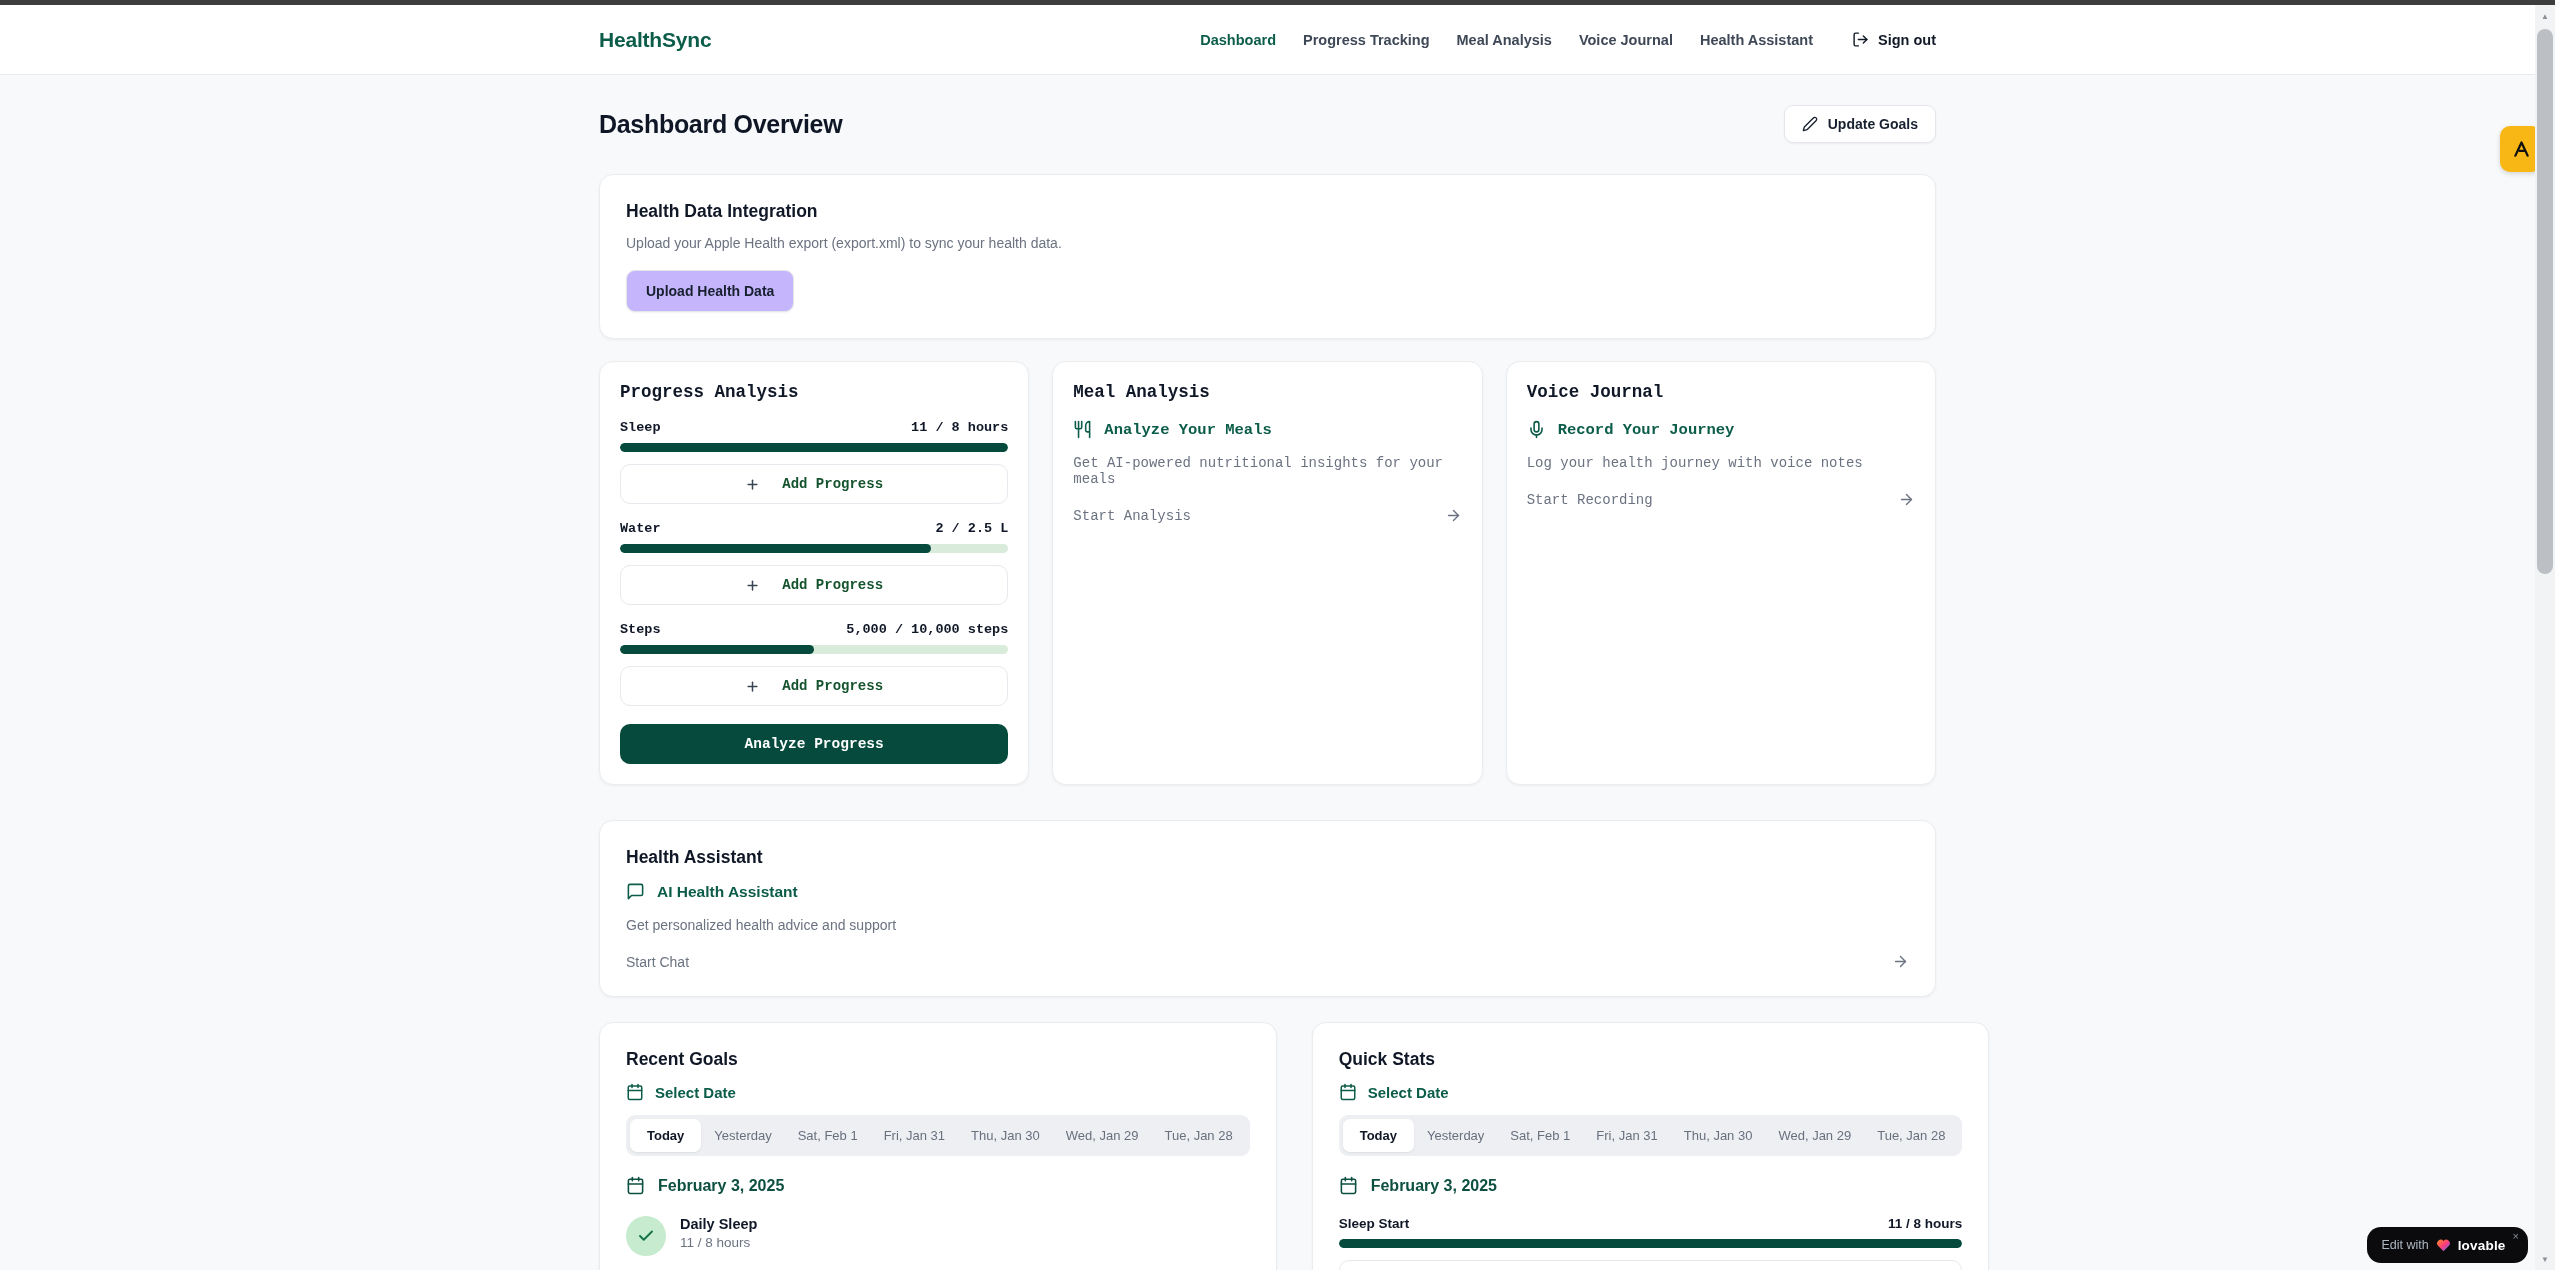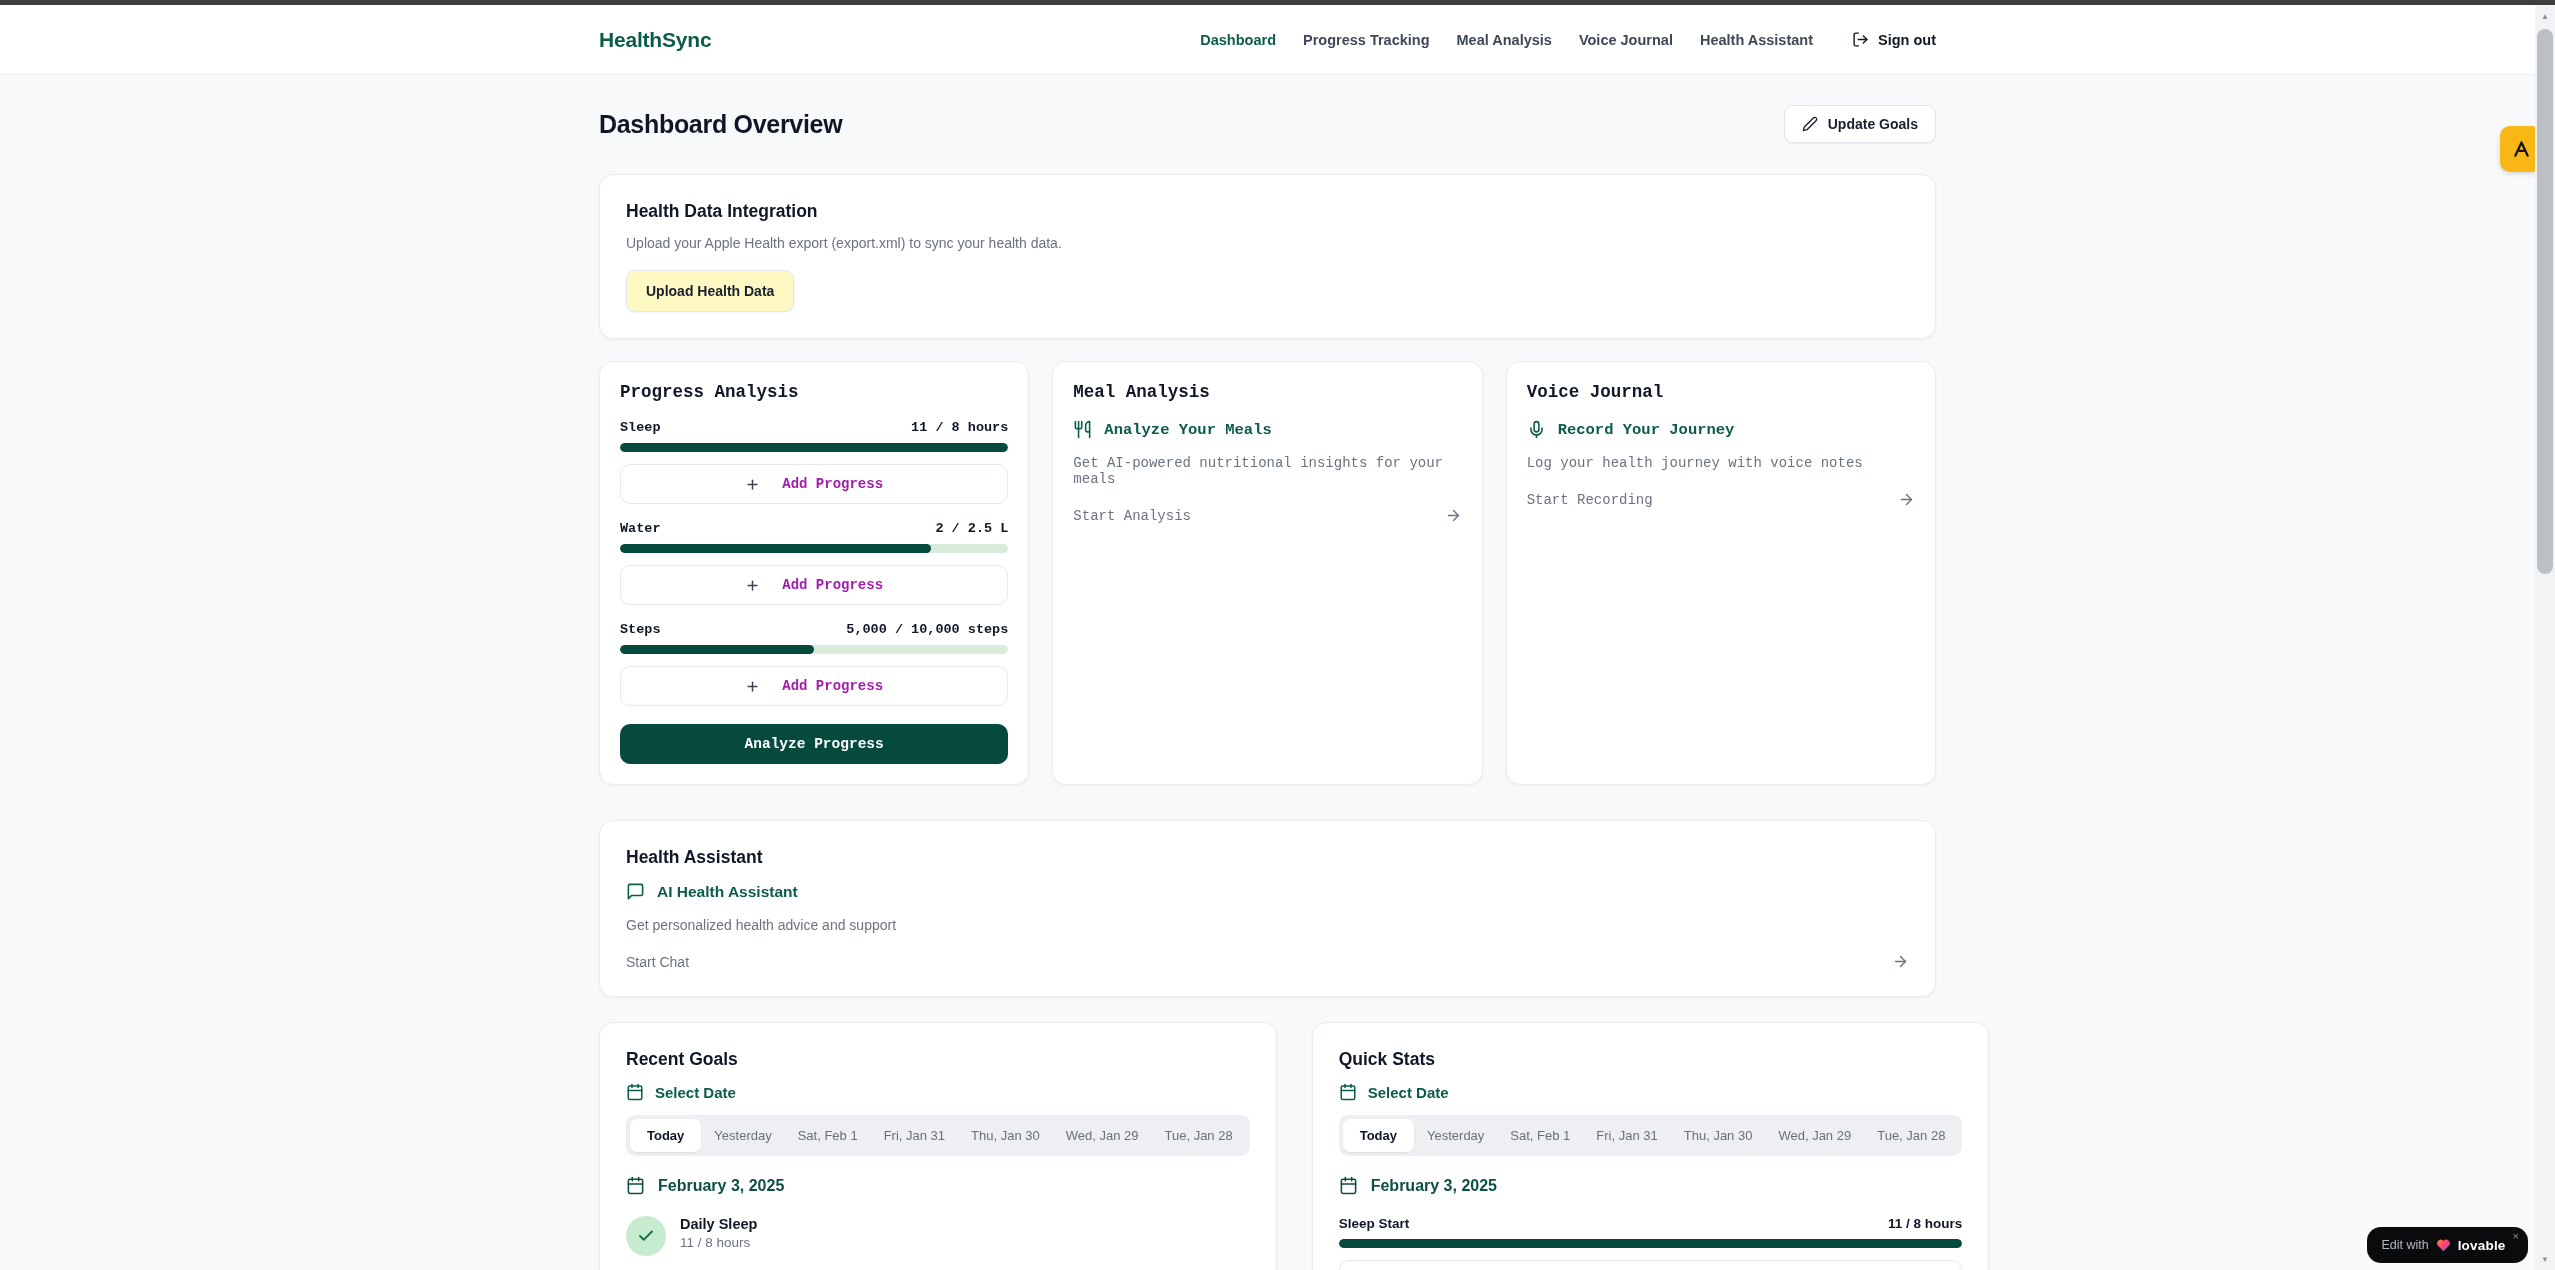--- a/index.html
+++ b/index.html
@@ -34,36 +34,36 @@
 
   .card { background:#fff; border:1px solid #eaedf0; border-radius:14px;
     box-shadow:0 1px 3px rgba(16,24,40,.05); }
   .card-title { font-size:17.5px; font-weight:700; color:#101828; }
   .muted { color:#6b7280; font-size:14px; }
 
   
   .hdi { margin-top:31px; padding:26px; }
   .hdi .card-title { margin-bottom:13px; }
   .hdi .muted { margin-bottom:19px; }
-  .btn-white { background:#fef9c3; border:1px solid #e3e7eb; border-radius:9px;
+  .btn-white { background:#c4b5fd; border:1px solid #e3e7eb; border-radius:9px;
     padding:12px 19px; font-size:14px; font-weight:700; color:#17202e; cursor:pointer;
     box-shadow:0 1px 2px rgba(16,24,40,.05); font-family:inherit; }
 
   
   .grid3 { display:grid; grid-template-columns:1fr 1fr 1fr; gap:23px; margin-top:22px; }
   .grid3 .card { padding:20px;font-family:Liberation Mono, monospace; }
   .grid3 .card-title { margin-bottom:18px; }
 
   .metric-row { display:flex; justify-content:space-between; align-items:center;
     font-size:13.5px; font-weight:700; color:#101828; margin-bottom:8px; }
   .bar { height:9px; border-radius:6px; background:#d9ecdc; overflow:hidden; margin-bottom:12px; }
   .bar-fill { height:100%; background:#054a3d; border-radius:6px; }
   .btn-add { width:100%; height:40px; display:flex; align-items:center; justify-content:center;
     gap:22px; background:#fff; border:1px solid #e6e9ed; border-radius:10px;
-    font-size:14px; font-weight:700; color:#a21caf; cursor:pointer; margin-bottom:17px;
+    font-size:14px; font-weight:700; color:#14532d; cursor:pointer; margin-bottom:17px;
     font-family:inherit;margin-top:8px; }
   .btn-primary { width:100%; height:40px; background:#054a3d; color:#fff; border:none;
     border-radius:10px; font-size:14.5px; font-weight:700; cursor:pointer; margin-top:1px;
     font-family:inherit; }
 
   .feature-link { display:flex; align-items:center; gap:12px; color:#0b5c49;
     font-size:15.5px; font-weight:700; margin-bottom:16px; cursor:pointer; }
   .feature-desc { font-size:14px; color:#6b7280; margin-bottom:20px; }
   .feature-action { display:flex; justify-content:space-between; align-items:center;
     color:#6b7280; font-size:14px; cursor:pointer; }

